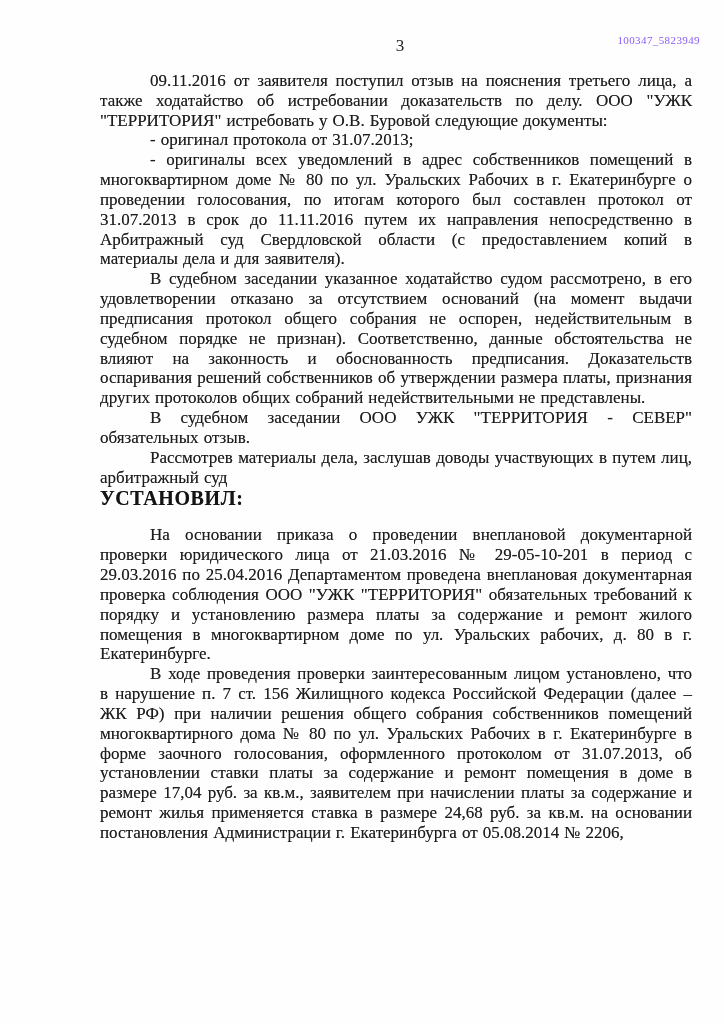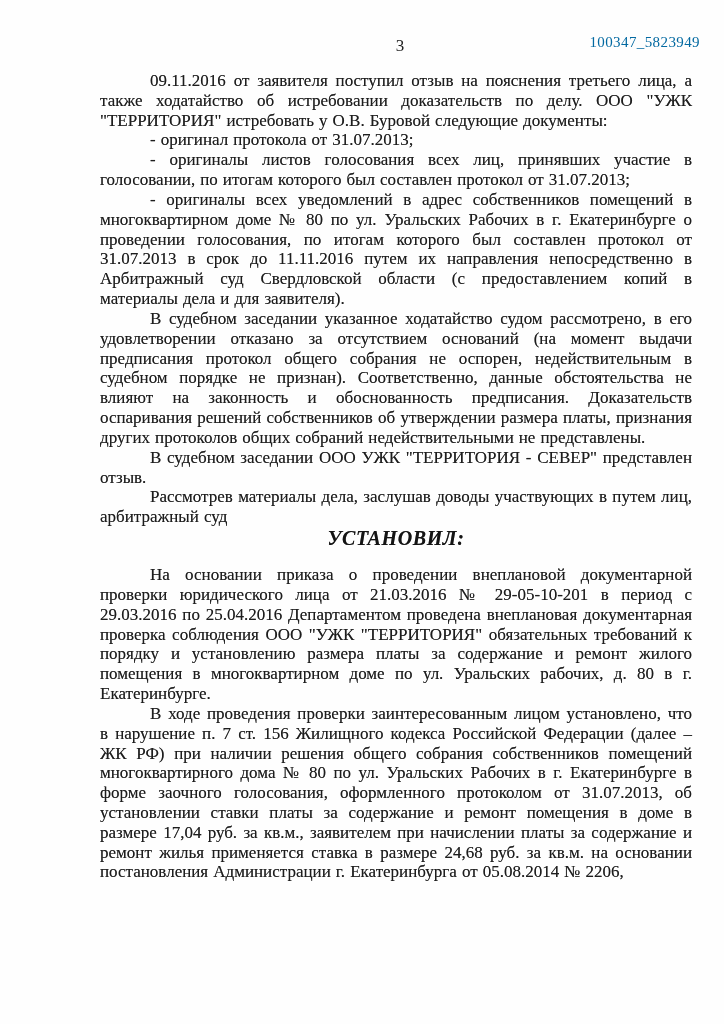--- a/index.html
+++ b/index.html
@@ -23,71 +23,68 @@
   }
   .page-number {
     position: absolute;
     left: 0; right: 0;
     text-align: center;
     color: #242424;
   }
   .doc-id {
     position: absolute;
     right: 0; top: -2px;
-    font-size: 15px;
+    font-size: 11px;
     letter-spacing: 0.4px;
-    color: #0369a1;
+    color: #8b5cf6;
   }
   .content {
     position: absolute;
     top: 71px; left: 100px;
     width: 592px;
     font-size: 17px;
     line-height: 19.83px;
     text-align: justify;
     word-spacing: 0.8px;
     text-shadow: 0 0 0.5px rgba(20,20,20,0.55);
   }
   .content p {
     margin: 0;
     text-indent: 50px;
     font-family: Liberation Serif, serif;
   }
   .heading {
     margin: 0 0 16px 0;
     text-indent: 0;
-    text-align: center;
     font-size: 20px;
     line-height: 22px;
     font-weight: bold;
     letter-spacing: 0.6px;
     color: #141414;
-    font-style: italic;
   }
   .p-last {
     text-align-last: justify;
   }
 </style>
 </head>
 <body>
 
 <div class="page">
 
   <div class="page-header">
     <span class="page-number">3</span>
     <span class="doc-id">100347_5823949</span>
   </div>
 
   <div class="content">
     <p>09.11.2016 от заявителя поступил отзыв на пояснения третьего лица, а также ходатайство об истребовании доказательств по делу. ООО "УЖК "ТЕРРИТОРИЯ" истребовать у О.В. Буровой следующие документы:</p>
     <p>- оригинал протокола от 31.07.2013;</p>
-    <p>- оригиналы листов голосования всех лиц, принявших участие в голосовании, по итогам которого был составлен протокол от 31.07.2013;</p>
     <p>- оригиналы всех уведомлений в адрес собственников помещений в многоквартирном доме № 80 по ул. Уральских Рабочих в г. Екатеринбурге о проведении голосования, по итогам которого был составлен протокол от 31.07.2013 в срок до 11.11.2016 путем их направления непосредственно в Арбитражный суд Свердловской области (с предоставлением копий в материалы дела и для заявителя).</p>
     <p>В судебном заседании указанное ходатайство судом рассмотрено, в его удовлетворении отказано за отсутствием оснований (на момент выдачи предписания протокол общего собрания не оспорен, недействительным в судебном порядке не признан). Соответственно, данные обстоятельства не влияют на законность и обоснованность предписания. Доказательств оспаривания решений собственников об утверждении размера платы, признания других протоколов общих собраний недействительными не представлены.</p>
-    <p>В судебном заседании ООО УЖК "ТЕРРИТОРИЯ - СЕВЕР" представлен отзыв.</p>
+    <p>В судебном заседании ООО УЖК "ТЕРРИТОРИЯ - СЕВЕР" обязательных отзыв.</p>
     <p>Рассмотрев материалы дела, заслушав доводы участвующих в путем лиц, арбитражный суд</p>
 
     <h2 class="heading">УСТАНОВИЛ:</h2>
 
     <p>На основании приказа о проведении внеплановой документарной проверки юридического лица от 21.03.2016 № 29-05-10-201 в период с 29.03.2016 по 25.04.2016 Департаментом проведена внеплановая документарная проверка соблюдения ООО "УЖК "ТЕРРИТОРИЯ" обязательных требований к порядку и установлению размера платы за содержание и ремонт жилого помещения в многоквартирном доме по ул. Уральских рабочих, д. 80 в г. Екатеринбурге.</p>
     <p>В ходе проведения проверки заинтересованным лицом установлено, что в нарушение п. 7 ст. 156 Жилищного кодекса Российской Федерации (далее – ЖК РФ) при наличии решения общего собрания собственников помещений многоквартирного дома № 80 по ул. Уральских Рабочих в г. Екатеринбурге в форме заочного голосования, оформленного протоколом от 31.07.2013, об установлении ставки платы за содержание и ремонт помещения в доме в размере 17,04 руб. за кв.м., заявителем при начислении платы за содержание и ремонт жилья применяется ставка в размере 24,68 руб. за кв.м. на основании постановления Администрации г. Екатеринбурга от 05.08.2014 № 2206,</p>
   </div>
 
 </div>
 

